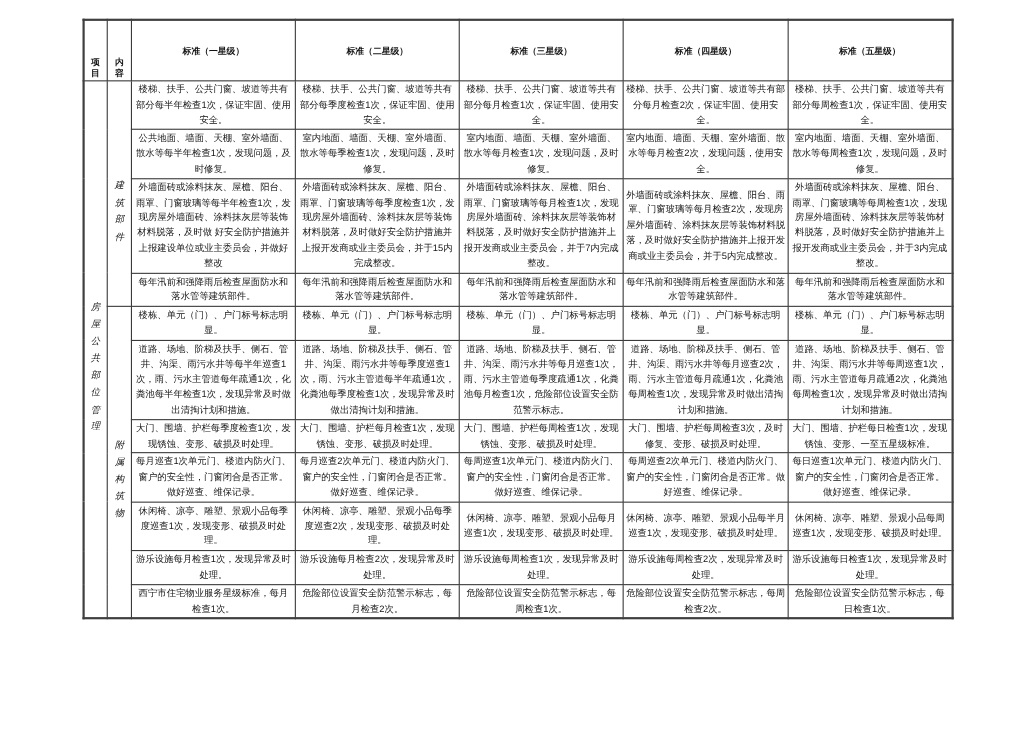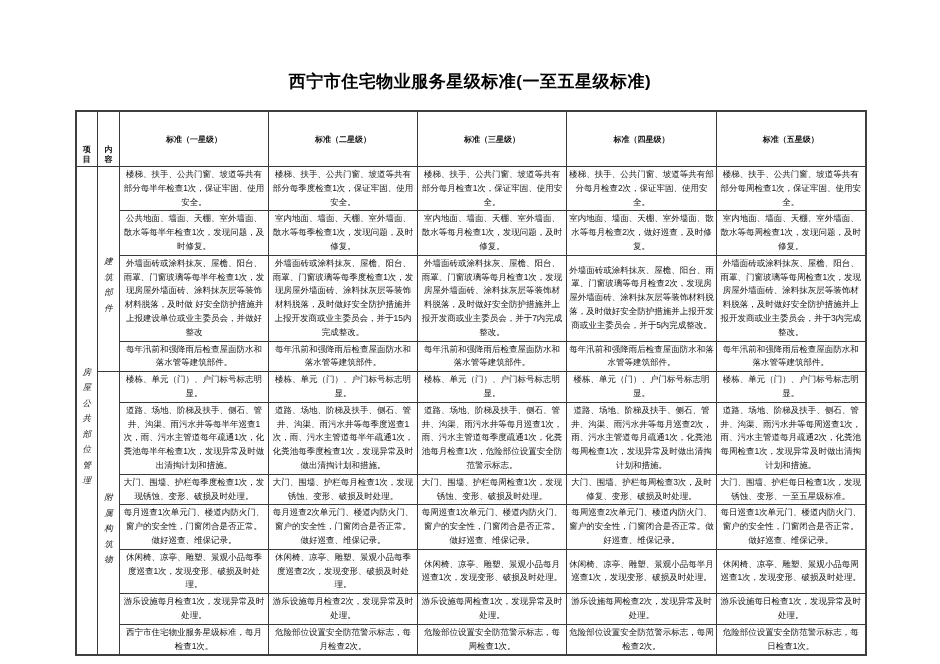--- a/index.html
+++ b/index.html
@@ -19,21 +19,20 @@
   th .vstack { line-height: 10px; font-size: 8px; }
   td .vstack { line-height: 15.5px; font-size: 8.5px; font-style: italic; }
   .page-num { text-align: center; font-family: "Liberation Serif", serif; font-weight: bold;
     font-size: 9.5px; margin-top: 7px; color: #000; }
 </style>
 </head>
 <body>
 
 <div class="sheet">
 
-  <div class="doc-title">西宁市住宅物业服务星级标准(一至五星级标准)</div>
 
   <table class="std-table">
     <colgroup>
       <col style="width:22px">
         <col style="width:22px">
       <col style="width:149px">
         <col style="width:149px">
         <col style="width:149px">
       <col style="width:150px">
         <col style="width:149px">
@@ -55,21 +54,21 @@
       <td class="body-cell">楼梯、扶手、公共门窗、坡道等共有部分每半年检查1次，保证牢固、使用安全。</td>
       <td class="body-cell">楼梯、扶手、公共门窗、坡道等共有部分每季度检查1次，保证牢固、使用安全。</td>
       <td class="body-cell">楼梯、扶手、公共门窗、坡道等共有部分每月检查1次，保证牢固、使用安全。</td>
       <td class="body-cell">楼梯、扶手、公共门窗、坡道等共有部分每月检查2次，保证牢固、使用安全。</td>
       <td class="body-cell">楼梯、扶手、公共门窗、坡道等共有部分每周检查1次，保证牢固、使用安全。</td>
     </tr>
     <tr style="height:43px">
       <td class="body-cell">公共地面、墙面、天棚、室外墙面、散水等每半年检查1次，发现问题，及时修复。</td>
       <td class="body-cell">室内地面、墙面、天棚、室外墙面、散水等每季检查1次，发现问题，及时修复。</td>
       <td class="body-cell">室内地面、墙面、天棚、室外墙面、散水等每月检查1次，发现问题，及时修复。</td>
-      <td class="body-cell">室内地面、墙面、天棚、室外墙面、散水等每月检查2次，做好巡查，及时修复。</td>
+      <td class="body-cell">室内地面、墙面、天棚、室外墙面、散水等每月检查2次，发现问题，使用安全。</td>
       <td class="body-cell">室内地面、墙面、天棚、室外墙面、散水等每周检查1次，发现问题，及时修复。</td>
     </tr>
     <tr style="height:80px">
       <td class="body-cell">外墙面砖或涂料抹灰、屋檐、阳台、雨罩、门窗玻璃等每半年检查1次，发现房屋外墙面砖、涂料抹灰层等装饰材料脱落，及时做 好安全防护措施并上报建设单位或业主委员会，并做好整改</td>
       <td class="body-cell">外墙面砖或涂料抹灰、屋檐、阳台、雨罩、门窗玻璃等每季度检查1次，发现房屋外墙面砖、涂料抹灰层等装饰材料脱落，及时做好安全防护措施并上报开发商或业主委员会，并于15内完成整改。</td>
       <td class="body-cell">外墙面砖或涂料抹灰、屋檐、阳台、雨罩、门窗玻璃等每月检查1次，发现房屋外墙面砖、涂料抹灰层等装饰材料脱落，及时做好安全防护措施并上报开发商或业主委员会，并于7内完成整改。</td>
       <td class="body-cell">外墙面砖或涂料抹灰、屋檐、阳台、雨罩、门窗玻璃等每月检查2次，发现房屋外墙面砖、涂料抹灰层等装饰材料脱落，及时做好安全防护措施并上报开发商或业主委员会，并于5内完成整改。</td>
       <td class="body-cell">外墙面砖或涂料抹灰、屋檐、阳台、雨罩、门窗玻璃等每周检查1次，发现房屋外墙面砖、涂料抹灰层等装饰材料脱落，及时做好安全防护措施并上报开发商或业主委员会，并于3内完成整改。</td>
     </tr>
     <tr style="height:27px">

